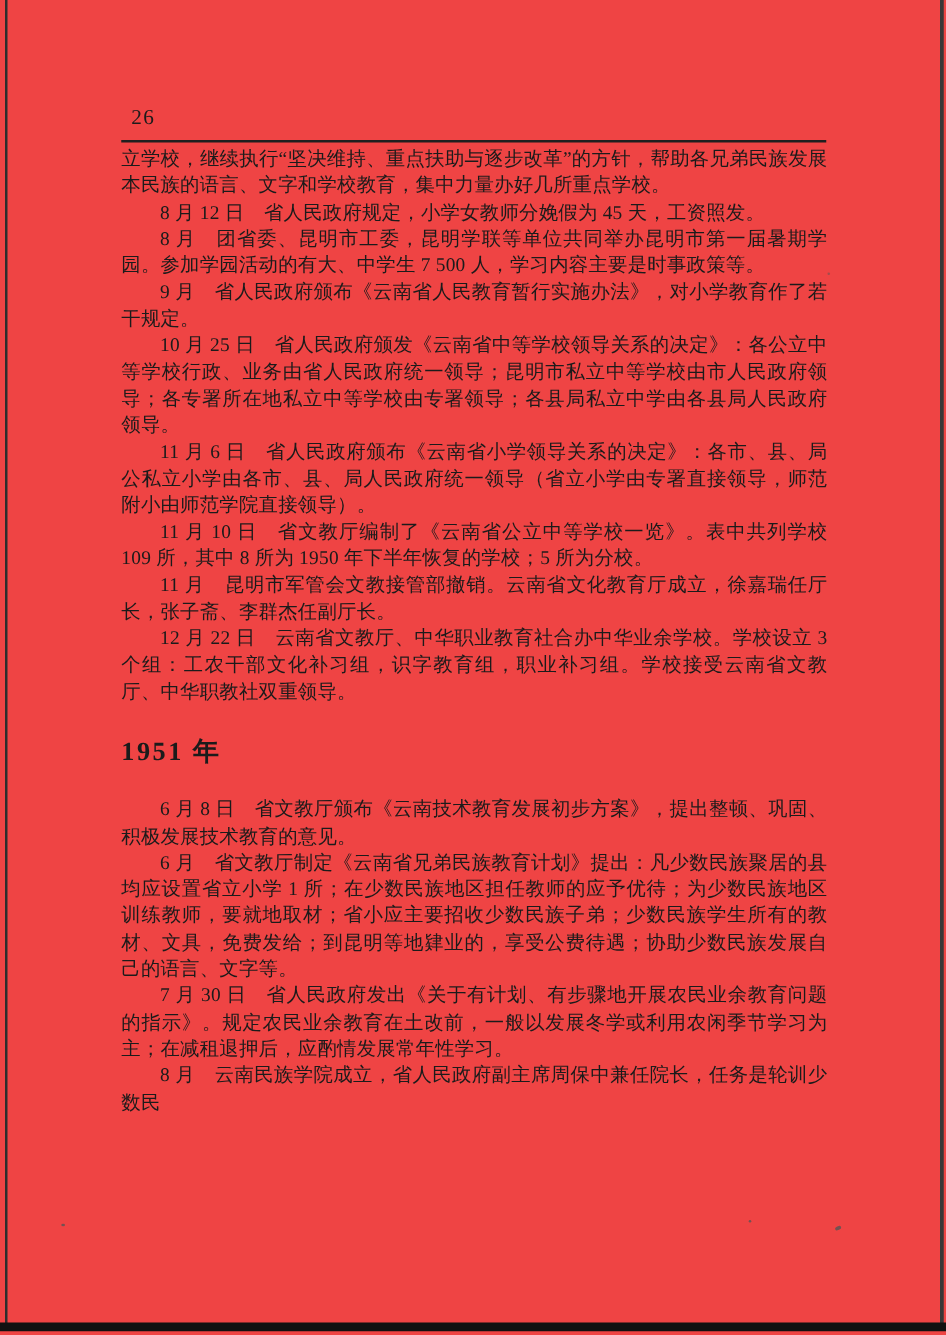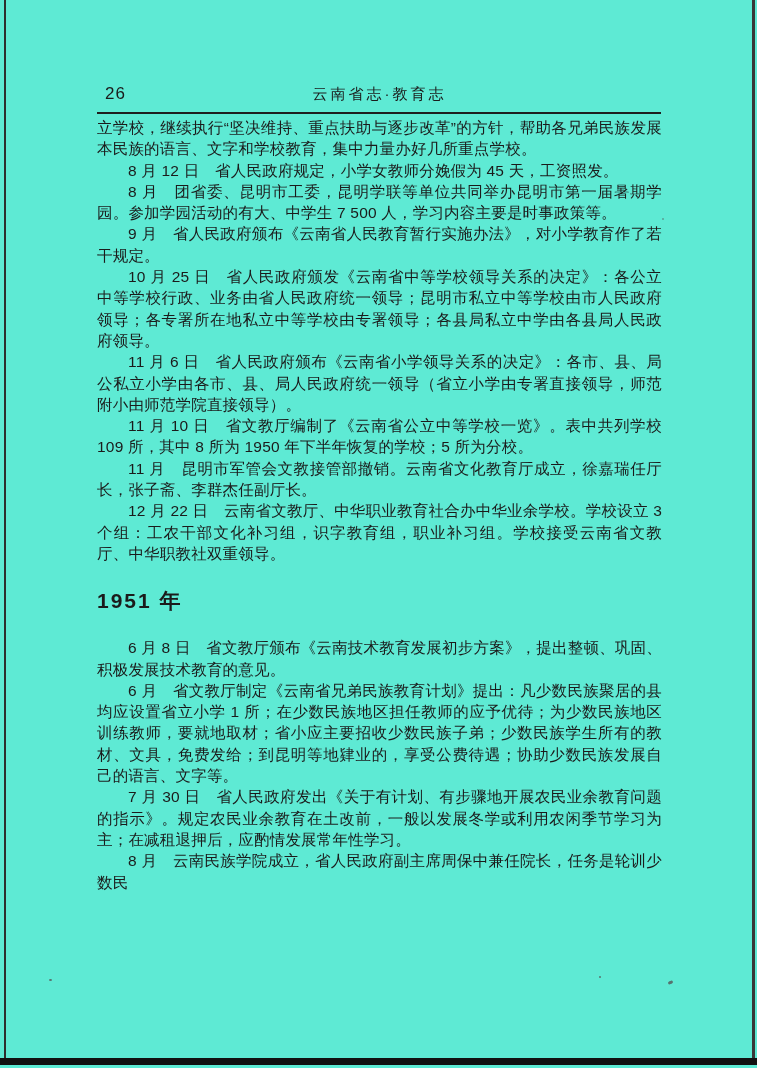--- a/index.html
+++ b/index.html
@@ -4,23 +4,23 @@
 <style>
   html, body {
     margin: 0;
     padding: 0;
     background: #ffffff;
   }
   .scan-page {
     position: relative;
     width: 757px;
     height: 1068px;
-    background: #5eead4;
+    background: #ef4444;
     overflow: hidden;
-    font-family: Liberation Sans, sans-serif;
+    font-family: Liberation Serif, serif;
     color: #1b1b1b;
   }
   
   .edge-left {
     position: absolute;
     left: 4px; top: 0;
     width: 2px; height: 1062px;
     background: #2e2e2e;
   }
   .edge-right {
@@ -99,21 +99,20 @@
 <body>
 
 <div class="scan-page">
 
   <div class="edge-left"></div>
   <div class="edge-right"></div>
   <div class="edge-bottom"></div>
 
   <div class="page-header">
     <span class="page-num">26</span>
-    <span class="header-title">云南省志·教育志</span>
   </div>
   <div class="header-rule"></div>
 
   <div class="body-text">
     <p>立学校，继续执行“坚决维持、重点扶助与逐步改革”的方针，帮助各兄弟民族发展本民族的语言、文字和学校教育，集中力量办好几所重点学校。</p>
     <p class="indent">8 月 12 日　省人民政府规定，小学女教师分娩假为 45 天，工资照发。</p>
     <p class="indent">8 月　团省委、昆明市工委，昆明学联等单位共同举办昆明市第一届暑期学园。参加学园活动的有大、中学生 7 500 人，学习内容主要是时事政策等。</p>
     <p class="indent">9 月　省人民政府颁布《云南省人民教育暂行实施办法》，对小学教育作了若干规定。</p>
     <p class="indent">10 月 25 日　省人民政府颁发《云南省中等学校领导关系的决定》：各公立中等学校行政、业务由省人民政府统一领导；昆明市私立中等学校由市人民政府领导；各专署所在地私立中等学校由专署领导；各县局私立中学由各县局人民政府领导。</p>
     <p class="indent">11 月 6 日　省人民政府颁布《云南省小学领导关系的决定》：各市、县、局公私立小学由各市、县、局人民政府统一领导（省立小学由专署直接领导，师范附小由师范学院直接领导）。</p>

